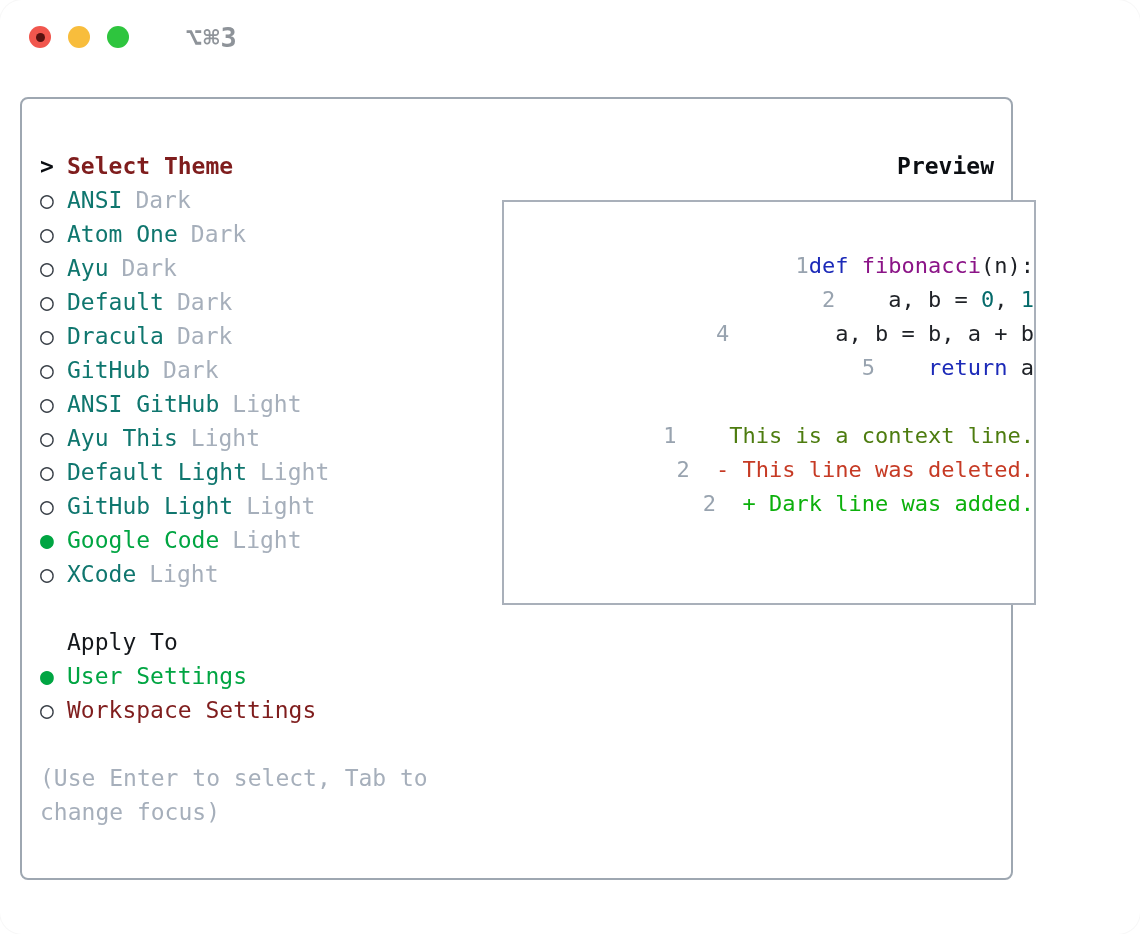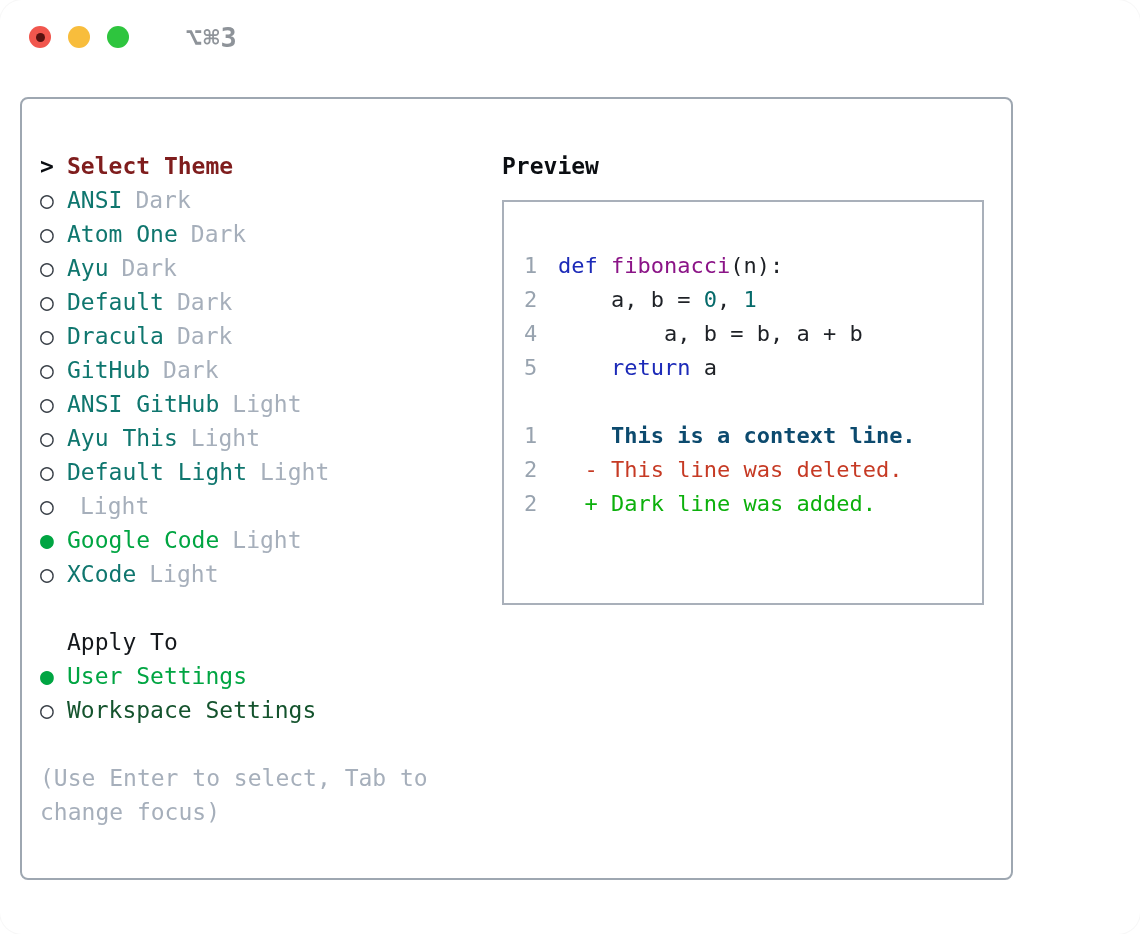--- a/index.html
+++ b/index.html
@@ -28,52 +28,52 @@
   .win-title {
     margin-left:40px; font-size:27px; font-weight:bold; color:#8e9399;
     letter-spacing:1px;
   }
   
   .panel {
     position:absolute; left:20px; top:97px; width:993px; height:783px;
     border:2px solid #9ea7b1; border-radius:8px; background:#fff;
   }
   .left-pane  { position:absolute; left:18px;  top:50px; width:460px; }
-  .right-pane { position:absolute; left:480px; top:50px; width:492px; }
+  .right-pane { position:absolute; left:480px; top:50px; width:492px;text-align:right; }
 
   .row { height:34px; line-height:34px; font-size:23px; white-space:pre; display:flex; }
   .spacer { height:34px; }
   .marker { display:inline-block; width:27px; color:#3d434b; }
   .row.heading .marker { color:#0b0e12; font-weight:bold; }
   .row.heading .label  { color:#7f1d1d; font-weight:bold; }
   .tname   { color:#0f766e; }
   .tvariant{ color:#a6afbb; margin-left:13px; }
   .theme.selected .marker,
   .theme.selected .tname,
   .apply-option.selected .marker,
   .apply-option.selected .olabel { color:#00a542; }
   .apply-heading .label { color:#15181c; }
-  .olabel { color:#14532d; }
+  .olabel { color:#7f1d1d; }
   .help {
     margin-top:34px; width:432px; font-size:23px; line-height:34px; color:#a6afbb;
   }
   
   .preview-title { height:34px; line-height:34px; font-size:23px; font-weight:bold; color:#0b0e12; }
   .preview-box {
-    margin-top:17px; width:482px; height:405px;
+    margin-top:17px; width:534px; height:405px;
     border:2px solid #a9b0ba; background:#ffffff;
     padding:47px 0 0 20px;
   }
   .cline { height:34px; line-height:34px; font-size:22px; white-space:pre; }
   .ln { display:inline-block; width:34px; color:#98a3af; }
   .kw  { color:#1c2ab8; }
   .fn  { color:#8b1487; }
   .num { color:#056a6a; }
   .pl  { color:#1e2126; }
-  .ctx { color:#0c4a6e;font-weight:bold; }
+  .ctx { color:#4d7c0f; }
   .del { color:#c63a24; }
   .add { color:#0cb00c; }
 </style>
 </head>
 <body>
 
 <div class="window">
 
   <div class="titlebar">
     <span class="light red">
@@ -112,21 +112,21 @@
       <div class="row theme">
         <span class="marker">○</span><span class="tname">ANSI GitHub</span><span class="tvariant">Light</span>
       </div>
       <div class="row theme">
         <span class="marker">○</span><span class="tname">Ayu This</span><span class="tvariant">Light</span>
       </div>
       <div class="row theme">
         <span class="marker">○</span><span class="tname">Default Light</span><span class="tvariant">Light</span>
       </div>
       <div class="row theme">
-        <span class="marker">○</span><span class="tvariant">Light</span>
+        <span class="marker">○</span><span class="tname">GitHub Light</span><span class="tvariant">Light</span>
       </div>
       <div class="row theme selected">
         <span class="marker">●</span><span class="tname">Google Code</span><span class="tvariant">Light</span>
       </div>
       <div class="row theme">
         <span class="marker">○</span><span class="tname">XCode</span><span class="tvariant">Light</span>
       </div>
 
       <div class="spacer"></div>
 

